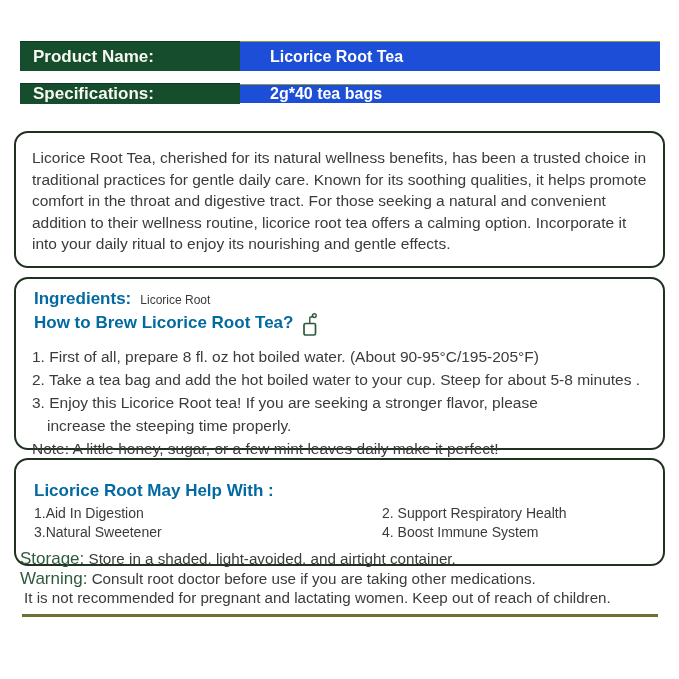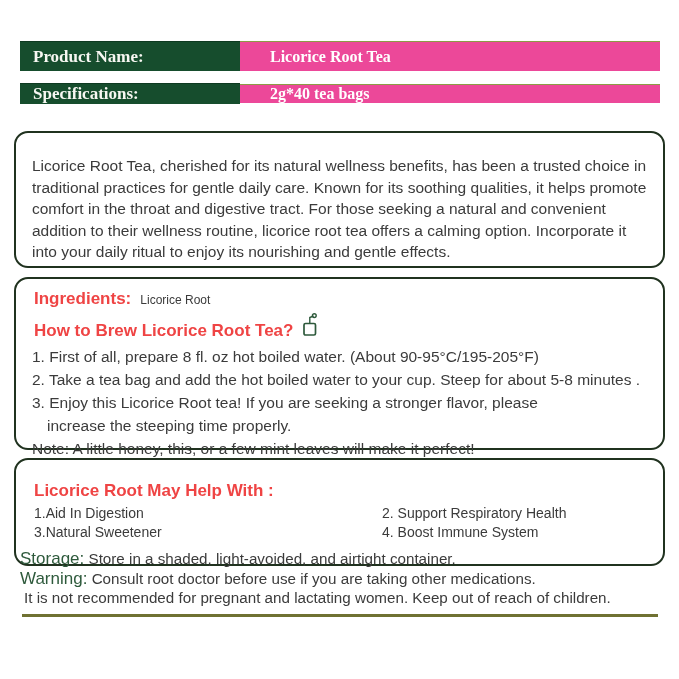--- a/index.html
+++ b/index.html
@@ -1,42 +1,42 @@
 <!DOCTYPE html>
 <html><head>
 <meta charset="utf-8">
 <style>
   html,body{margin:0;padding:0;background:#ffffff;}
   .page{position:relative;width:679px;height:679px;background:#ffffff;overflow:hidden;
         font-family:"Liberation Sans", sans-serif;}
 
   
-  .bar{position:absolute;left:20px;width:640px;height:30px;display:flex;font-family:Liberation Serif, serif;}
+  .bar{position:absolute;left:20px;width:640px;height:30px;display:flex;}
   .bar-1{top:41px;}
   .bar-2{top:78px;align-items:center;}
   .bar-label{width:220px;background:#164d2d;color:#f7f7f2;font-weight:bold;font-size:17px;
              display:flex;align-items:center;padding-left:13px;box-sizing:border-box;
              border-top:1px solid #0e3a21;}
-  .bar-value{flex:1;background:#ec4899;color:#ffffff;font-weight:bold;font-size:16px;
+  .bar-value{flex:1;background:#1d4ed8;color:#ffffff;font-weight:bold;font-size:16px;
              display:flex;align-items:center;padding-left:30px;box-sizing:border-box;
              border-top:1px solid #8d9a45;}
 
   
   .box{position:absolute;left:14px;width:651px;box-sizing:border-box;
        border:2.5px solid #20321f;border-radius:14px;background:#ffffff;}
-  .box-description{top:131px;height:137px;padding:22px 16px;}
+  .box-description{top:131px;height:137px;padding:14px 16px;}
   .box-brew{top:277px;height:173px;padding:8px 16px;}
   .box-benefits{top:458px;height:108px;padding:20px 16px;}
 
   .desc-text{margin:0;font-size:15.5px;line-height:21.5px;color:#3b3b3b;}
 
-  .green-head{color:#ef4444;font-weight:bold;font-size:17px;}
+  .green-head{color:#0369a1;font-weight:bold;font-size:17px;}
   .ing-line{display:flex;align-items:baseline;gap:9px;margin:2px 0 0 2px;}
   .ing-value{font-size:12px;color:#3b3b3b;}
-  .brew-title-line{display:flex;align-items:flex-end;gap:9px;margin:4px 0 4px 2px;}
+  .brew-title-line{display:flex;align-items:flex-start;gap:9px;margin:4px 0 4px 2px;}
   .step-line{font-size:15.5px;line-height:23px;color:#3b3b3b;}
   .indent{padding-left:15px;}
 
   .benefit-title{margin:1px 0 3px 2px;}
   .benefit-grid{display:grid;grid-template-columns:348px 1fr;margin-left:2px;
                 font-size:14px;line-height:18.5px;color:#3b3b3b;}
 
   
   .footer{position:absolute;left:20px;top:549px;width:645px;color:#3b3b3b;
           font-size:15.2px;line-height:19.2px;}
@@ -79,21 +79,21 @@
           <rect x="2" y="10.5" width="11.5" height="11.5" rx="1.5" fill="none" stroke="#2e5a3c" stroke-width="1.7"></rect>
           <path d="M7.8 10.5 L7.8 4.5 L11.5 3" fill="none" stroke="#2e5a3c" stroke-width="1.4"></path>
           <circle cx="12.3" cy="2.6" r="1.9" fill="none" stroke="#2e5a3c" stroke-width="1.4"></circle>
         </svg>
       </span>
     </div>
     <div class="step-line">1. First of all, prepare 8 fl. oz hot boiled water. (About 90-95°C/195-205°F)</div>
     <div class="step-line">2. Take a tea bag and add the hot boiled water to your cup. Steep for about 5-8 minutes .</div>
     <div class="step-line">3. Enjoy this Licorice Root tea! If you are seeking a stronger flavor, please</div>
     <div class="step-line indent">increase the steeping time properly.</div>
-    <div class="step-line">Note: A little honey, this, or a few mint leaves will make it perfect!</div>
+    <div class="step-line">Note: A little honey, sugar, or a few mint leaves daily make it perfect!</div>
   </div>
 
   <div class="box box-benefits">
     <div class="green-head benefit-title">Licorice Root May Help With :</div>
     <div class="benefit-grid">
       <span>1.Aid In Digestion</span>
       <span>2. Support Respiratory Health</span>
       <span>3.Natural Sweetener</span>
       <span>4. Boost Immune System</span>
     </div>

